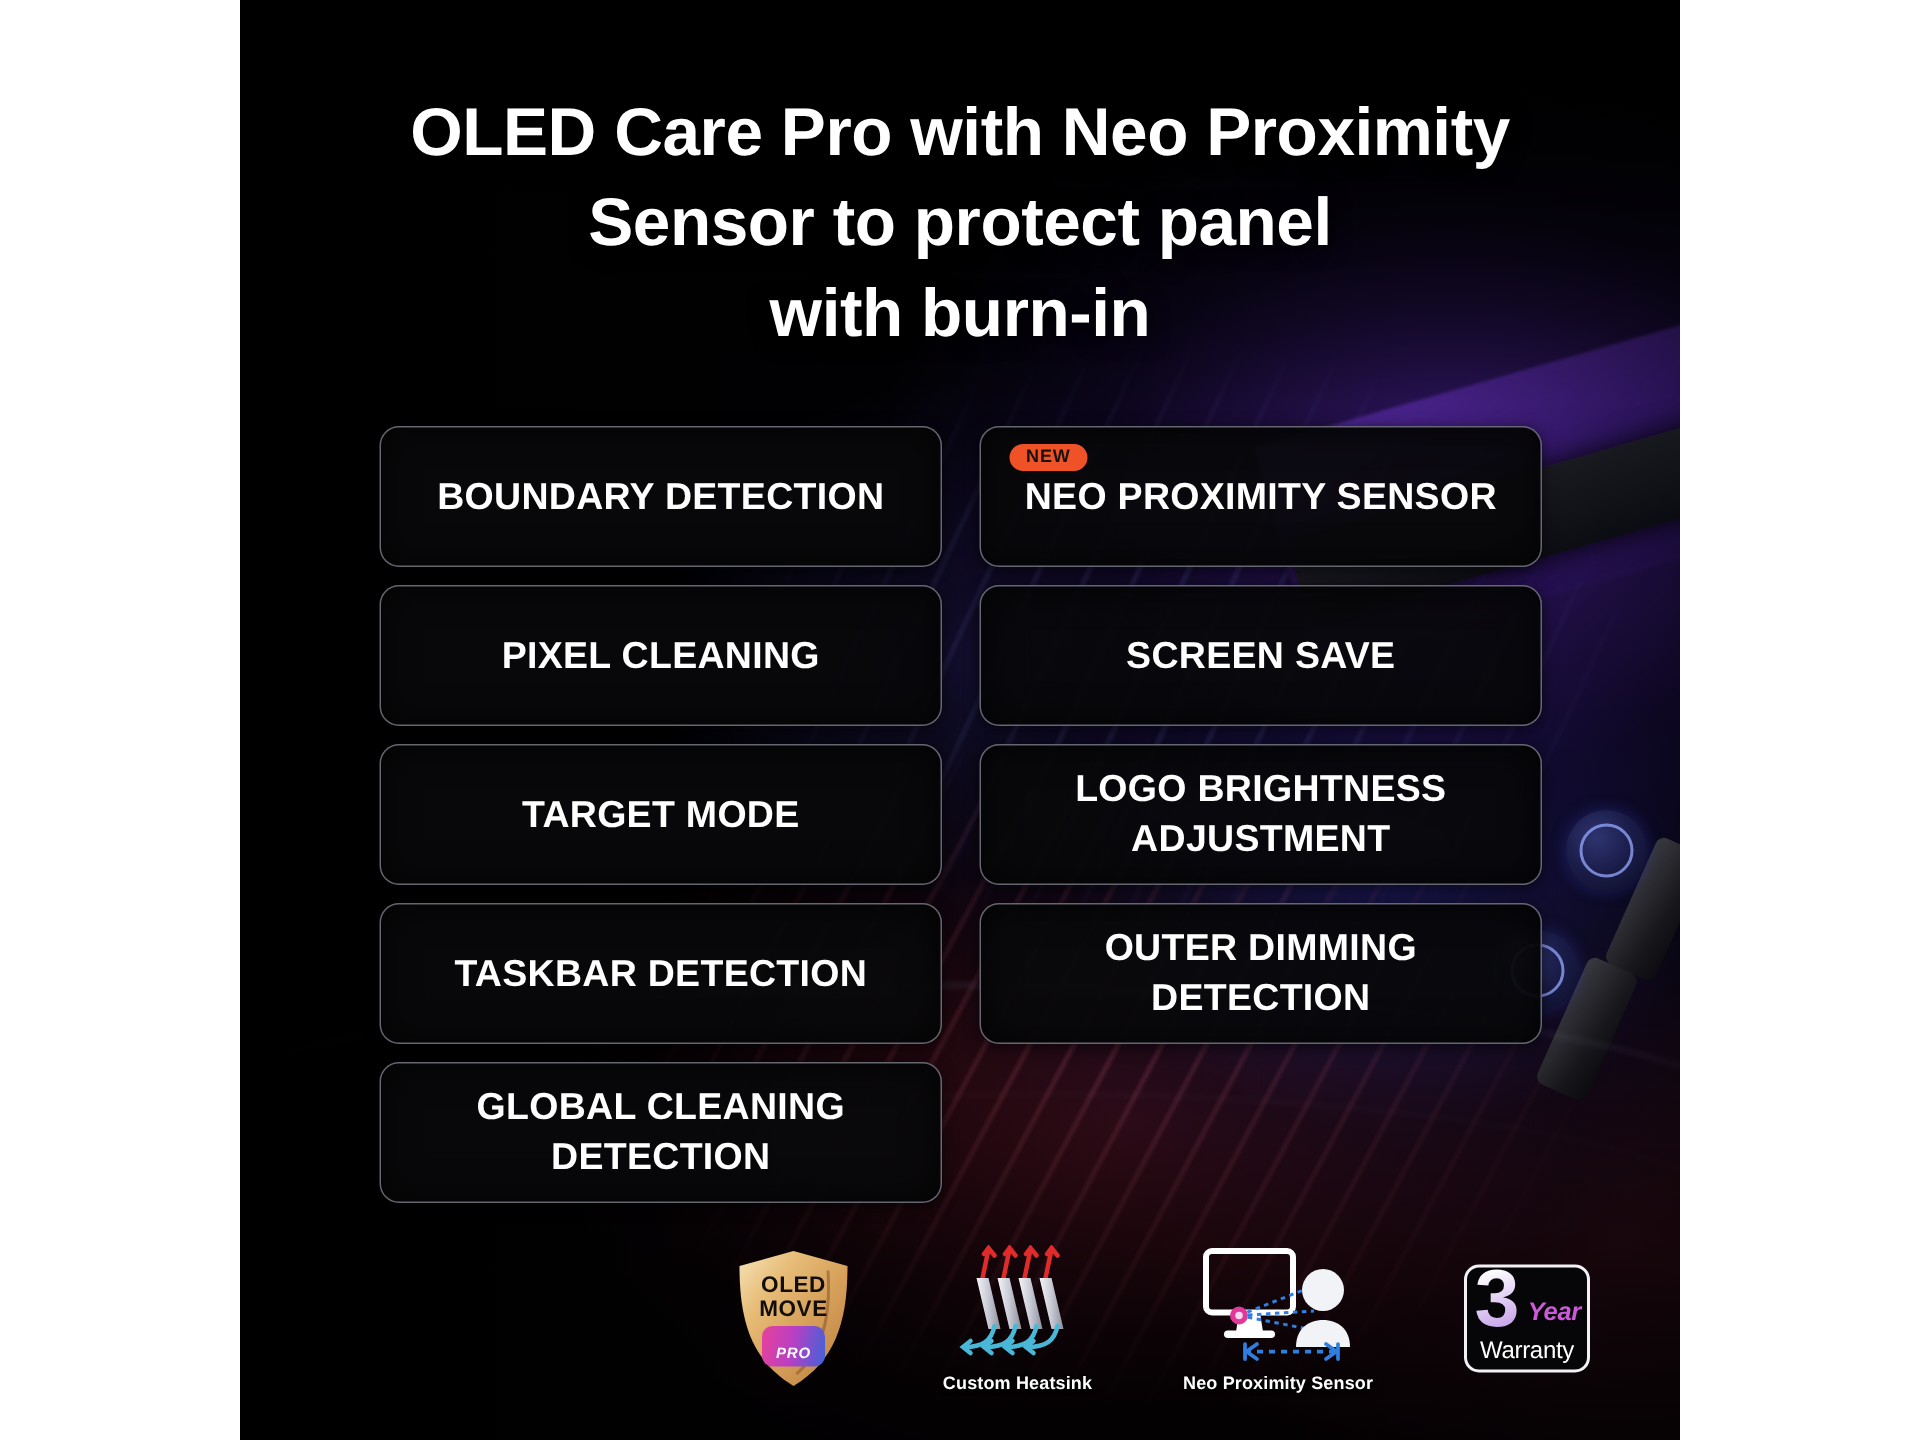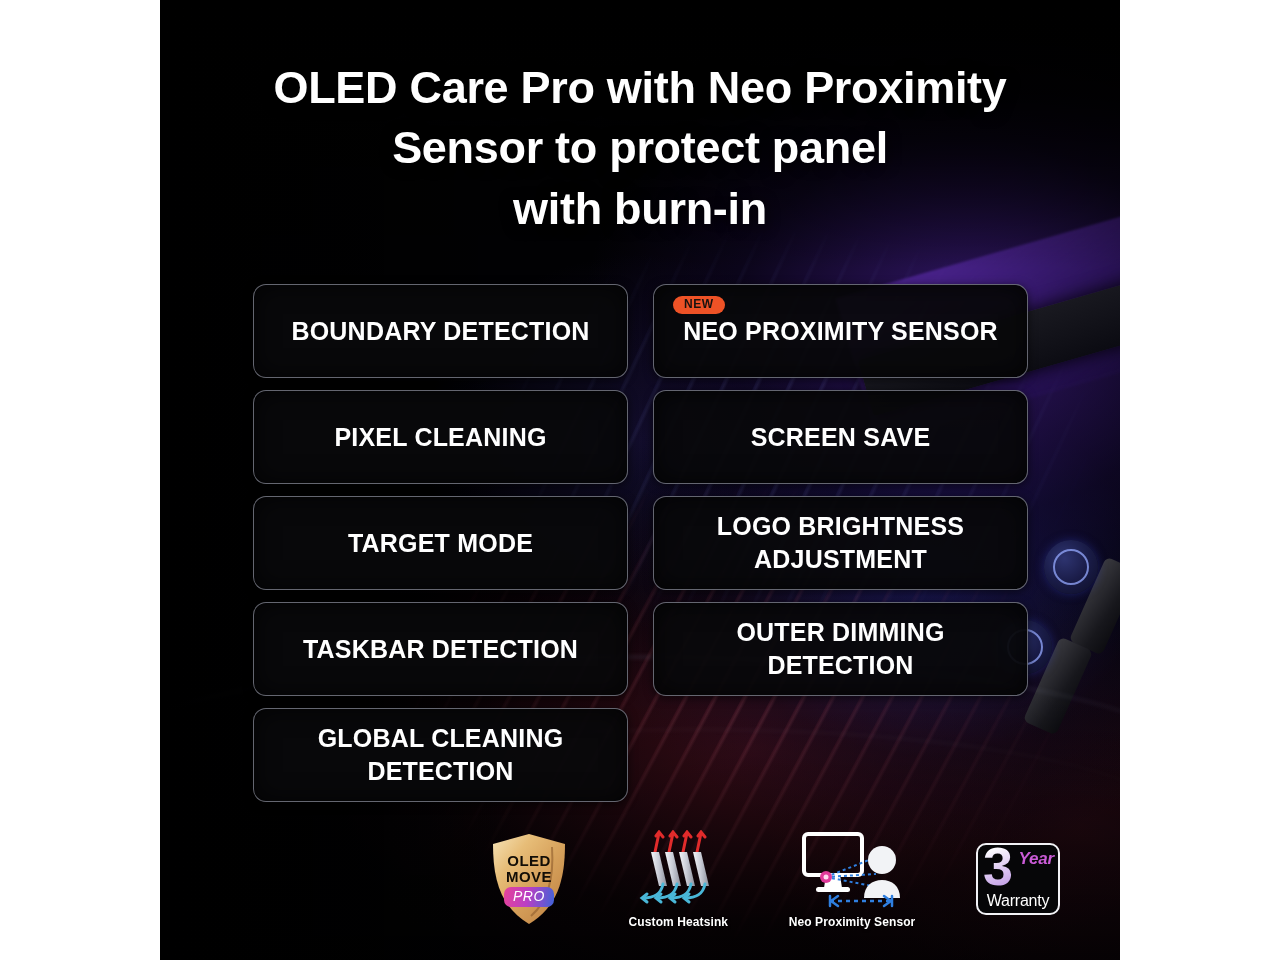--- a/index.html
+++ b/index.html
@@ -256,26 +256,26 @@
   }
   .shield-oled, .shield-care {
     color: #120d06;
     font-size: 15px;
     font-weight: 700;
     letter-spacing: .4px;
     line-height: 1.04;
   }
   .shield-pro {
     margin-top: 3px;
-    font-size: 14px;
-    font-weight: 400;
+    font-size: 10px;
+    font-weight: 700;
     font-style: italic;
     color: #ffffff;
     letter-spacing: .6px;
-    padding: 1px 9px 2px;
+    padding: 13px 9px 2px;
     border-radius: 7px;
     background: linear-gradient(100deg, #e6429a 0%, #b93fc4 48%, #3f63d8 100%);
     line-height: 1.2;
   }
 
   
   .warranty-box {
     position: relative;
     width: 84px;
     height: 72px;
@@ -293,21 +293,21 @@
     font-weight: 700;
     line-height: 1;
     background: linear-gradient(160deg, #ffffff 18%, #dcc6f2 58%, #b78ce0 100%);
     -webkit-background-clip: text;
     background-clip: text;
     color: transparent;
   }
   .w-year {
     position: absolute;
     right: 4px;
-    top: 4px;
+    top: 20px;
     font-size: 17px;
     font-weight: 700;
     font-style: italic;
     color: #c95bd6;
     letter-spacing: -.2px;
   }
   .w-warranty {
     position: absolute;
     left: 0;
     right: 0;

